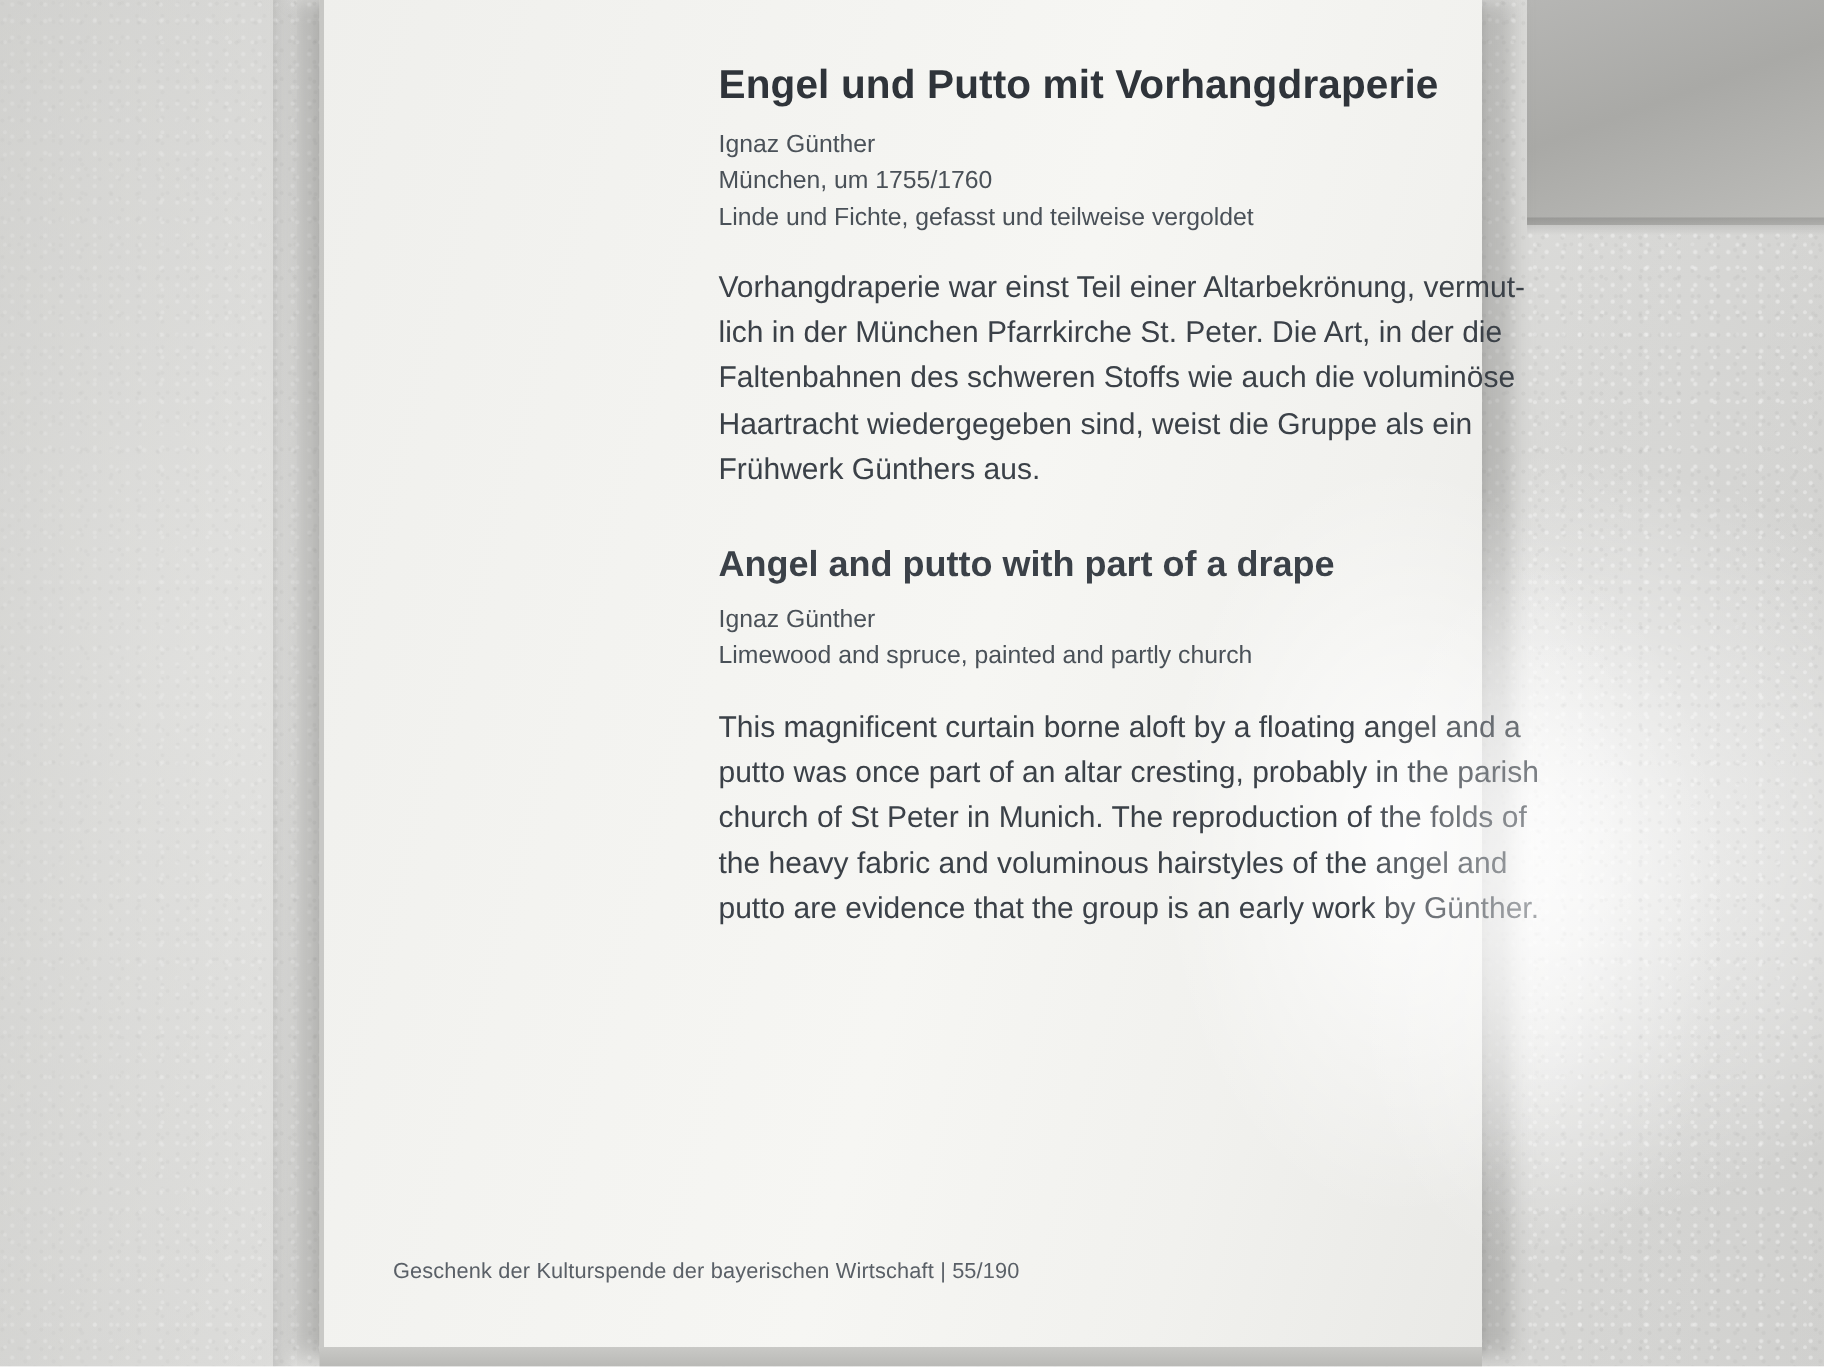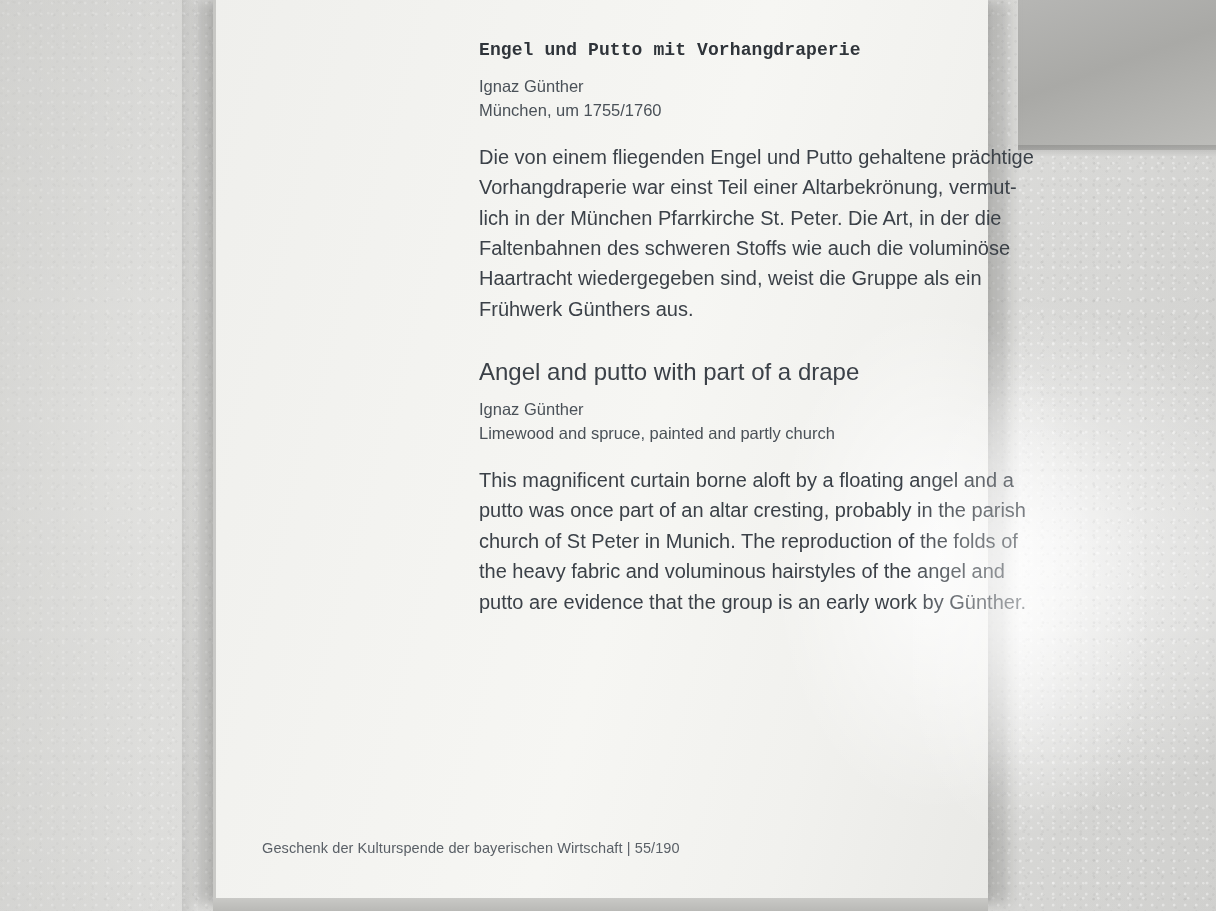--- a/index.html
+++ b/index.html
@@ -127,47 +127,46 @@
   
   .content {
     position: absolute;
     left: 266px;
     top: 40px;
     width: 680px;
     color: #3a3f45;
   }
 
   .title-de {
-    font-size: 18px;
+    font-size: 27px;
     font-weight: bold;
     color: #2f343a;
     letter-spacing: 0.1px;
     margin: 0 0 12px 0;
     line-height: 1.2;
-    font-family: Liberation Mono, monospace;
   }
   .credits {
     font-size: 16.5px;
     line-height: 1.46;
     color: #4a5158;
     margin-bottom: 20px;
   }
   .credits div { white-space: nowrap; }
 
   .body-de {
     font-size: 20px;
     line-height: 1.52;
     color: #3b4148;
     margin-bottom: 34px;
   }
   .body-de div { white-space: nowrap; }
 
   .title-en {
     font-size: 24px;
-    font-weight: normal;
+    font-weight: bold;
     color: #3b4148;
     margin: 0 0 10px 0;
     line-height: 1.2;
   }
 
   .body-en {
     font-size: 20px;
     line-height: 1.52;
     color: #3b4148;
   }
@@ -209,24 +208,24 @@
   <div class="label-panel">
     <div class="panel-bloom"></div>
 
     <div class="content">
 
       <h1 class="title-de">Engel und Putto mit Vorhangdraperie</h1>
 
       <div class="credits">
         <div>Ignaz Günther</div>
         <div>München, um 1755/1760</div>
+        <div>Linde und Fichte, gefasst und teilweise vergoldet</div>
       </div>
 
       <div class="body-de">
-        <div>Die von einem fliegenden Engel und Putto gehaltene prächtige</div>
         <div>Vorhangdraperie war einst Teil einer Altarbekrönung, vermut-</div>
         <div>lich in der München Pfarrkirche St. Peter. Die Art, in der die</div>
         <div>Faltenbahnen des schweren Stoffs wie auch die voluminöse</div>
         <div>Haartracht wiedergegeben sind, weist die Gruppe als ein</div>
         <div>Frühwerk Günthers aus.</div>
       </div>
 
       <h2 class="title-en">Angel and putto with part of a drape</h2>
 
       <div class="credits">

